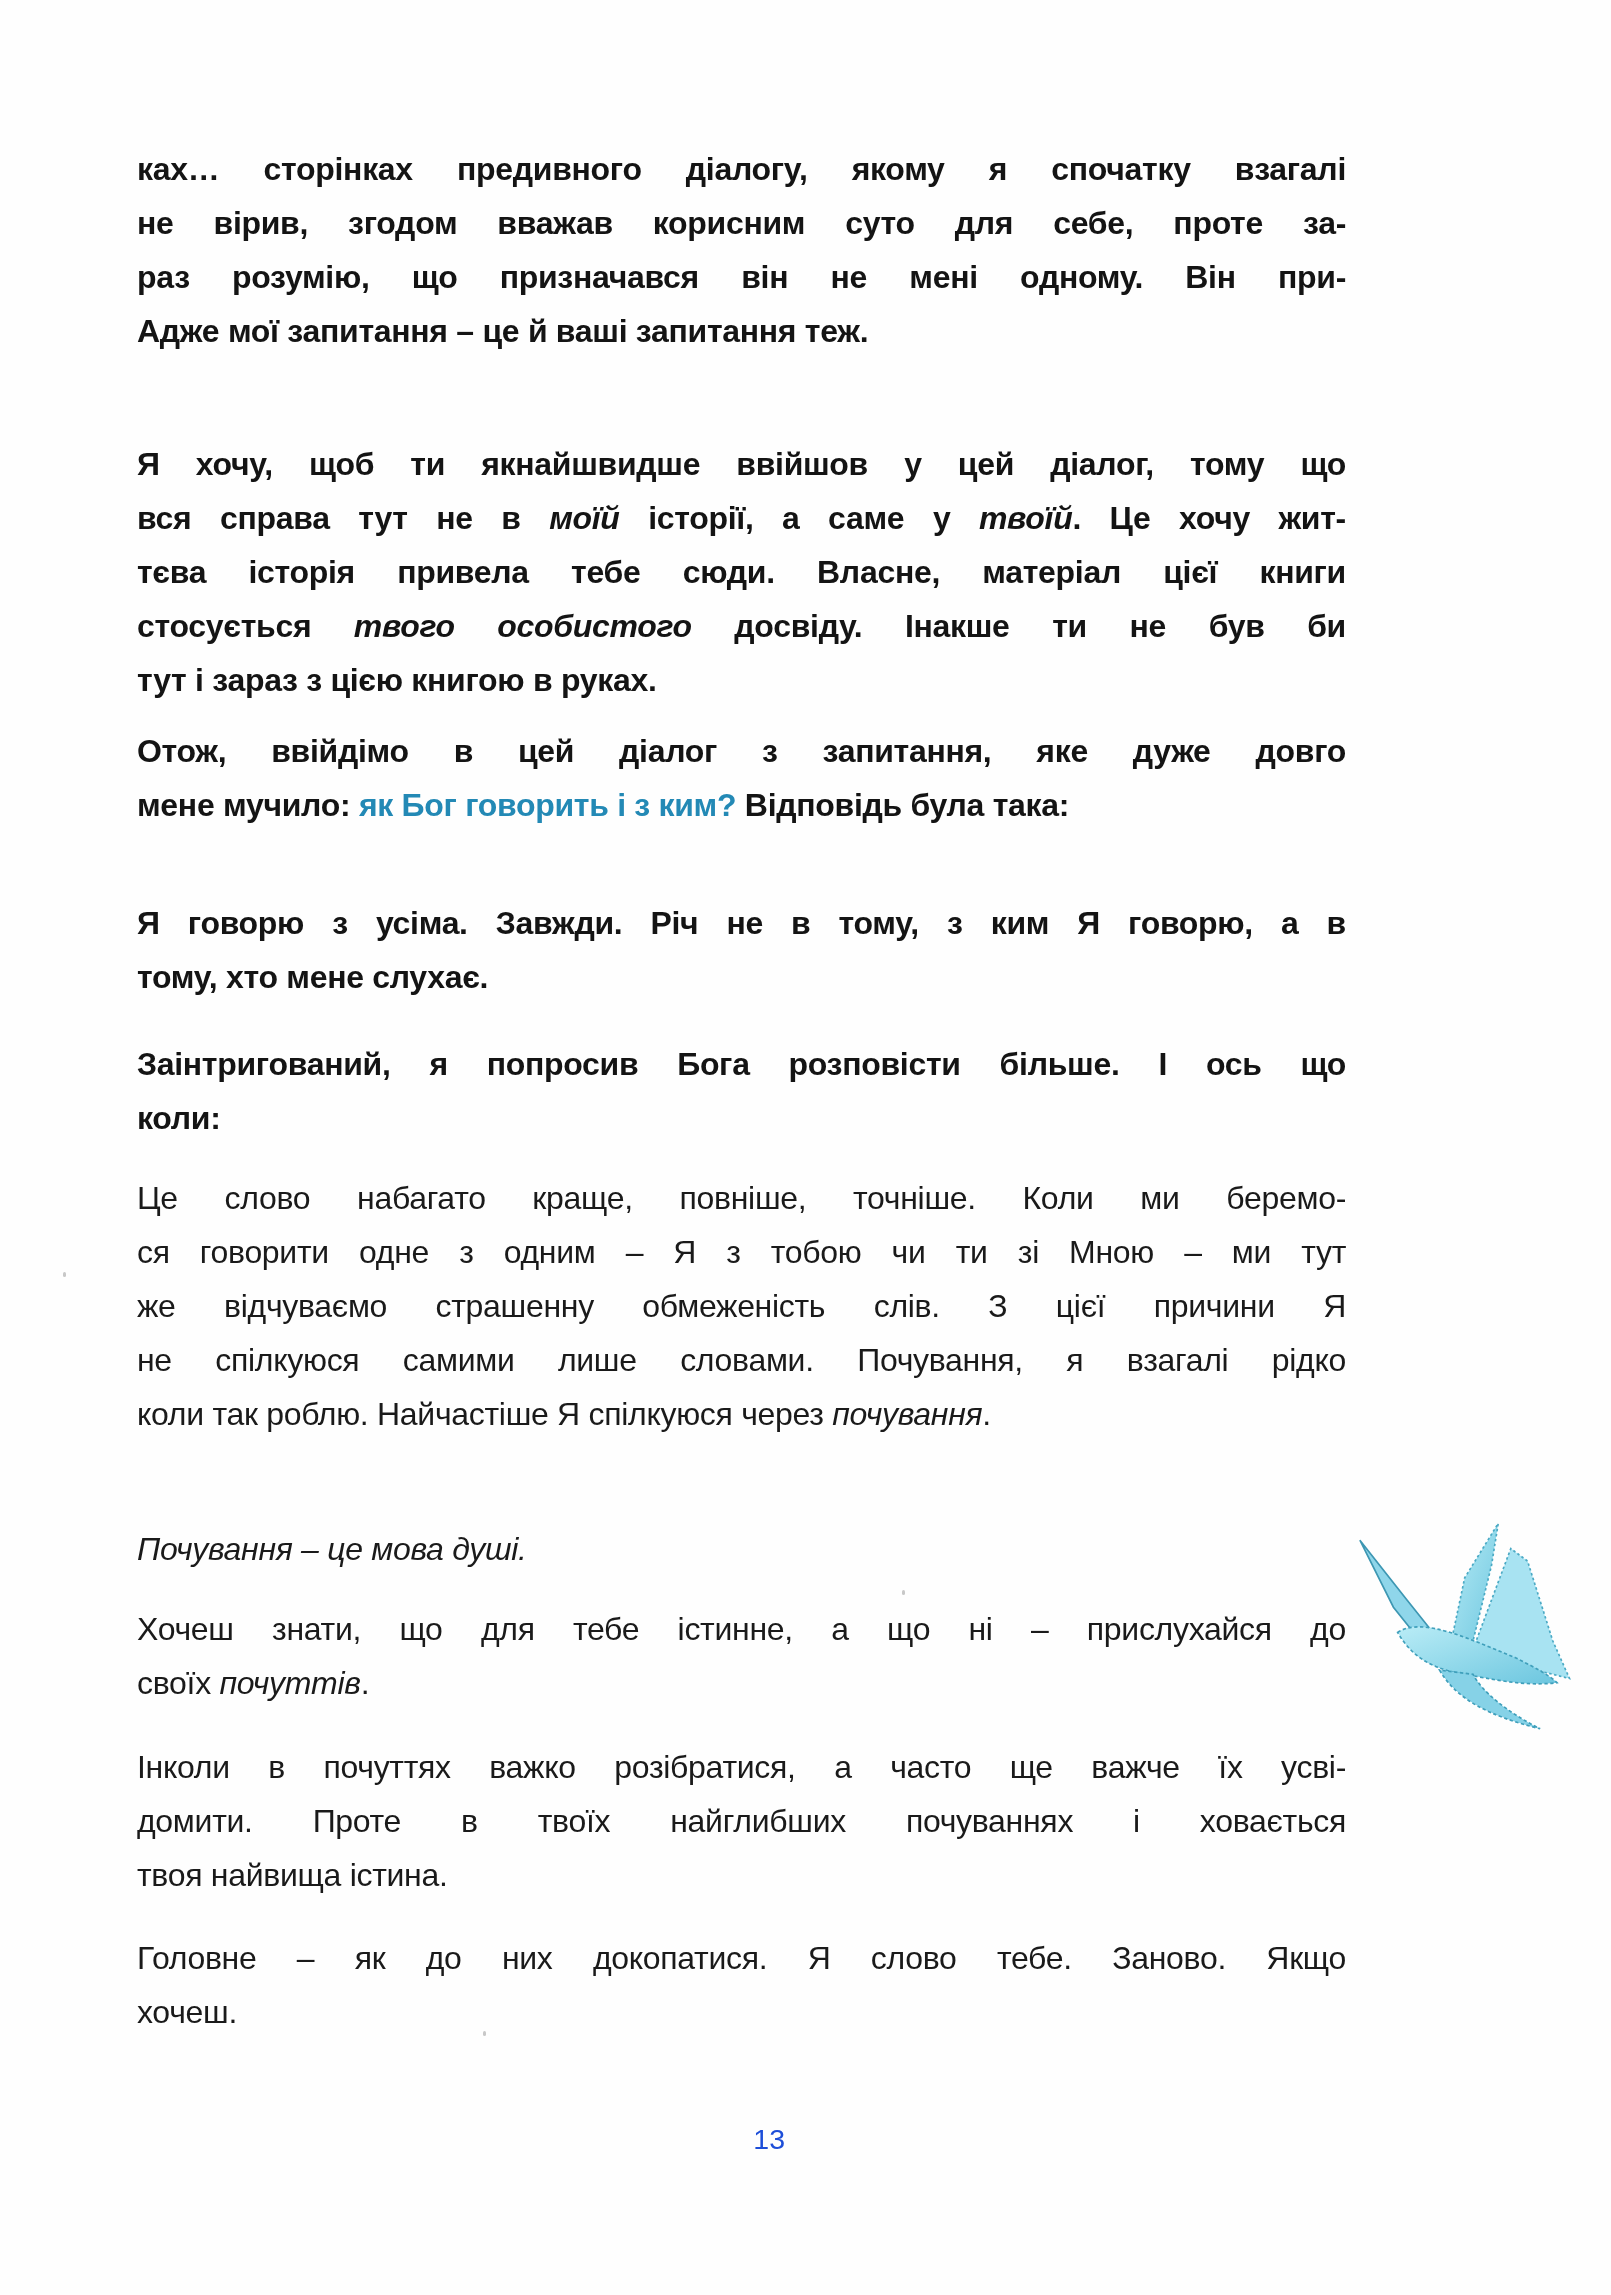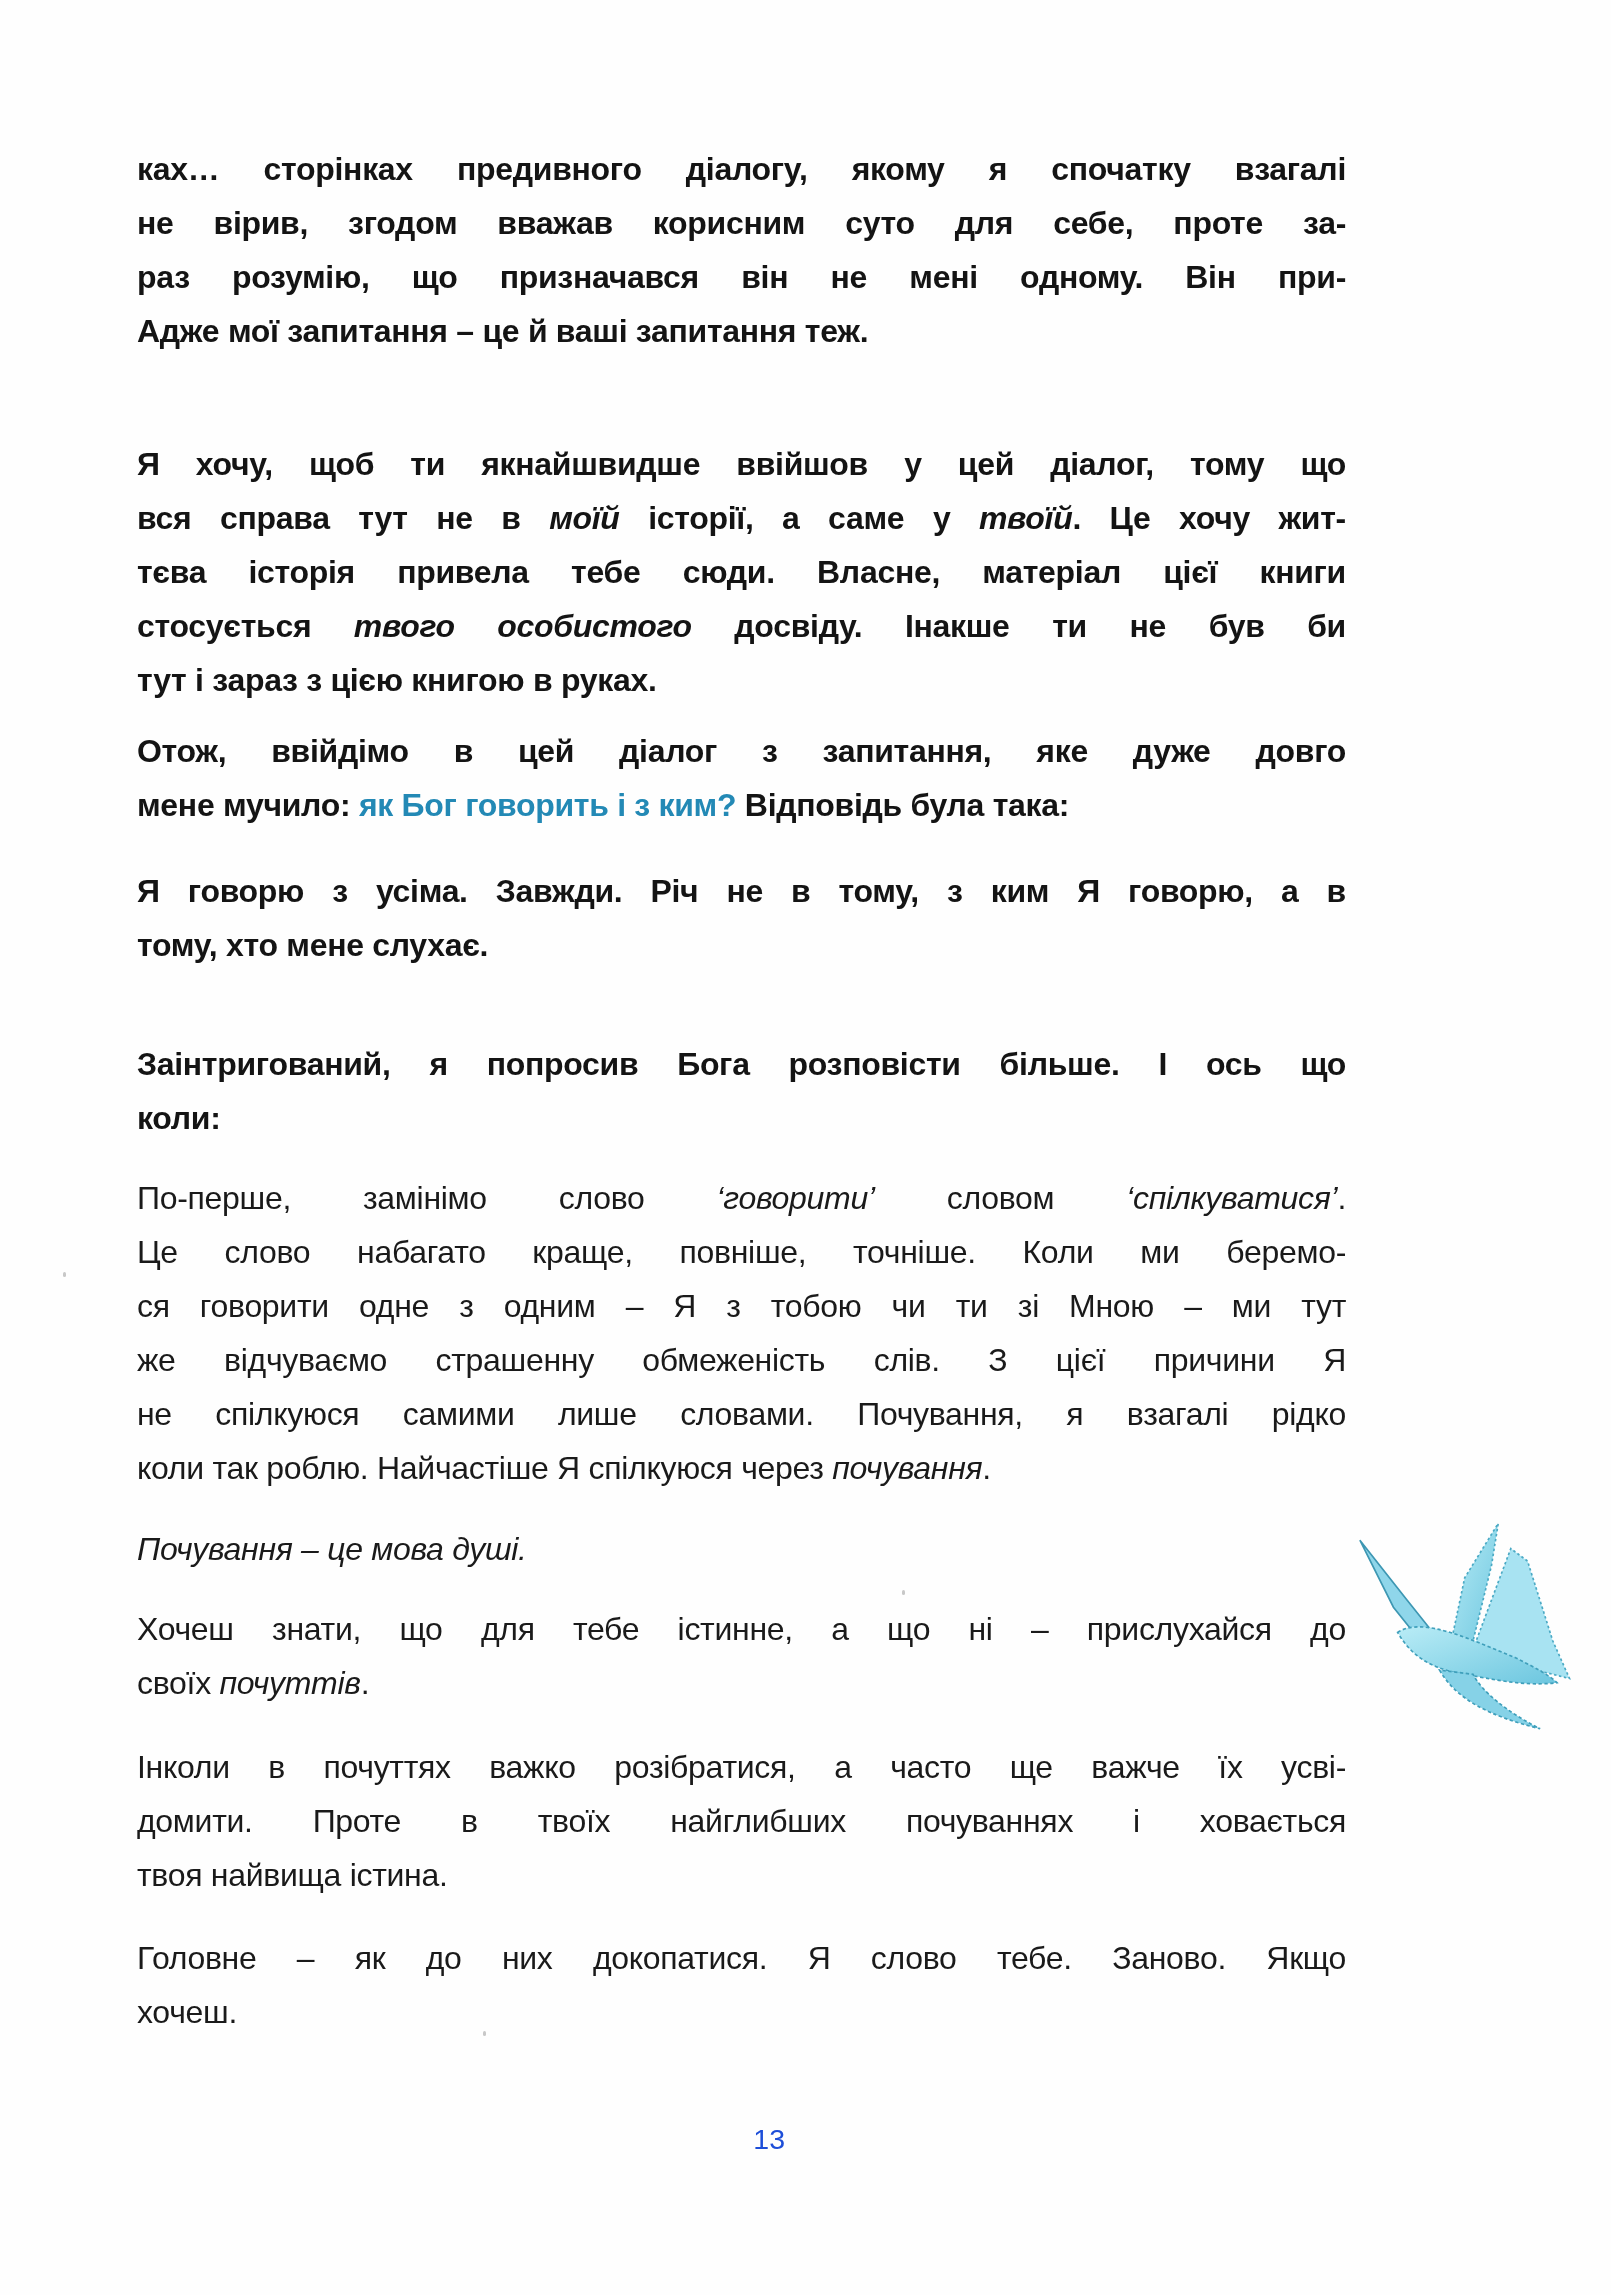--- a/index.html
+++ b/index.html
@@ -33,30 +33,29 @@
         <span class="line"><span class="seg">Я хочу, щоб ти якнайшвидше ввійшов у цей діалог, тому що</span></span>
         <span class="line"><span class="seg">вся справа тут не в </span><span class="seg italic">моїй</span><span class="seg"> історії, а саме у </span><span class="seg italic">твоїй</span><span class="seg">. Це хочу жит-</span></span>
         <span class="line"><span class="seg">тєва історія привела тебе сюди. Власне, матеріал цієї книги</span></span>
         <span class="line"><span class="seg">стосується </span><span class="seg italic">твого особистого</span><span class="seg"> досвіду. Інакше ти не був би</span></span>
         <span class="line last"><span class="seg">тут і зараз з цією книгою в руках.</span></span>
       </div>
       <div class="para bold" style="top: 724px;">
         <span class="line"><span class="seg">Отож, ввійдімо в цей діалог з запитання, яке дуже довго</span></span>
         <span class="line last"><span class="seg">мене мучило: </span><span class="seg accent">як Бог говорить і з ким?</span><span class="seg"> Відповідь була така:</span></span>
       </div>
-      <div class="para bold" style="top: 864px;">
+      <div class="para bold" style="top: 896px;">
         <span class="line"><span class="seg">Я говорю з усіма. Завжди. Річ не в тому, з ким Я говорю, а в</span></span>
         <span class="line last"><span class="seg">тому, хто мене слухає.</span></span>
       </div>
       <div class="para bold" style="top: 1037px;">
         <span class="line"><span class="seg">Заінтригований, я попросив Бога розповісти більше. І ось що</span></span>
         <span class="line last"><span class="seg">коли:</span></span>
       </div>
       <div class="para" style="top: 1171px;">
-        <span class="line"><span class="seg">По-перше, замінімо слово </span><span class="seg italic">‘говорити’</span><span class="seg"> словом </span><span class="seg italic">‘спілкуватися’</span><span class="seg">.</span></span>
         <span class="line"><span class="seg">Це слово набагато краще, повніше, точніше. Коли ми беремо-</span></span>
         <span class="line"><span class="seg">ся говорити одне з одним – Я з тобою чи ти зі Мною – ми тут</span></span>
         <span class="line"><span class="seg">же відчуваємо страшенну обмеженість слів. З цієї причини Я</span></span>
         <span class="line"><span class="seg">не спілкуюся самими лише словами. Почування, я взагалі рідко</span></span>
         <span class="line last"><span class="seg">коли так роблю. Найчастіше Я спілкуюся через </span><span class="seg italic">почування</span><span class="seg">.</span></span>
       </div>
       <div class="para" style="top: 1522px;">
         <span class="line last"><span class="seg italic">Почування – це мова душі.</span></span>
       </div>
       <div class="para" style="top: 1602px;">

